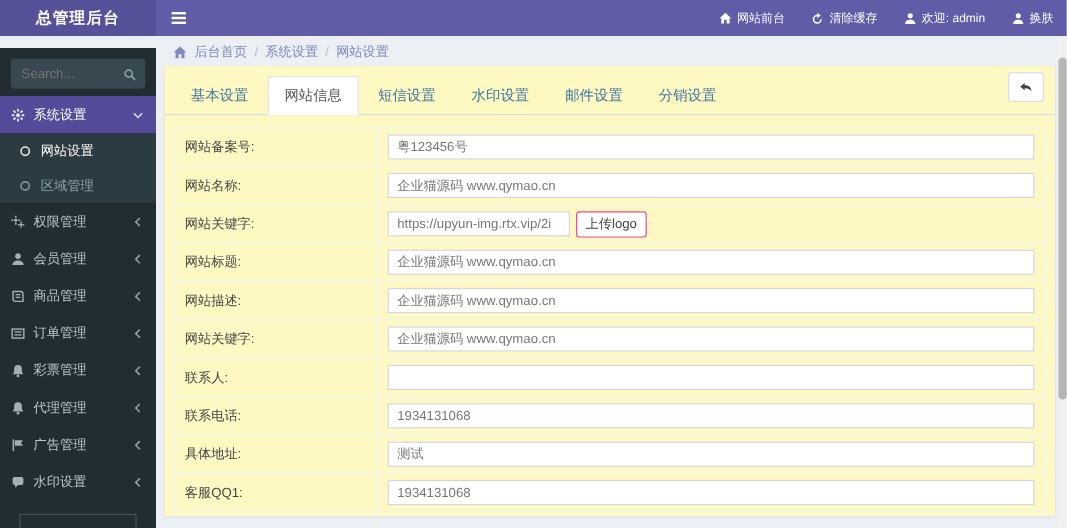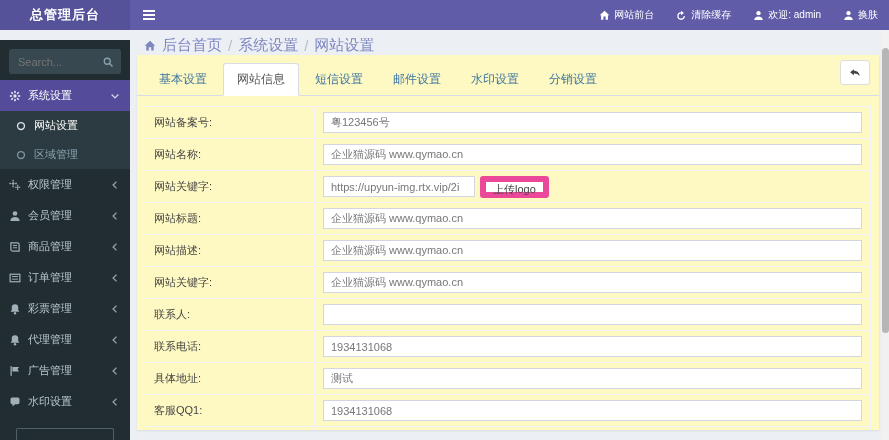--- a/index.html
+++ b/index.html
@@ -33,21 +33,21 @@
   .menu-link .mi{width:12px;height:12px;flex:0 0 12px;opacity:.85;}
   .menu-link .chev{margin-left:auto;opacity:.75;}
   .menu-link.active-parent{background:#544c9a;color:#fff;}
   .submenu{list-style:none;margin:0;padding:0;background:#2c3b41;}
   .submenu .menu-link{padding:7px 9px 7px 15px;color:#8aa4af;}
   .submenu .menu-link.active{color:#fff;}
   .sidebar-bottom-box{position:absolute;bottom:0;left:16px;width:96px;height:11px;
         border:1px solid #506066;border-bottom:none;border-radius:2px 2px 0 0;}
   
   .main{position:absolute;left:130px;top:30px;right:0;bottom:0;background:#ecf0f5;overflow:hidden;}
-  .breadcrumb{display:flex;align-items:center;gap:6px;padding:6px 14px;font-size:15px;color:#8087c0;}
+  .breadcrumb{display:flex;align-items:center;gap:6px;padding:6px 14px;font-size:11px;color:#8087c0;}
   .breadcrumb .home-ic{color:#8087c0;}
   .breadcrumb .sep{color:#b5bdc8;}
   .breadcrumb .bc-item{color:#8087c0;cursor:pointer;}
   .card{position:absolute;left:7px;right:10px;top:25px;height:375px;background:#fef9c3;
         box-shadow:0 1px 2px rgba(0,0,0,.08);overflow:hidden;}
   
   .tabs-wrap{position:relative;padding:8px 8px 0;border-bottom:1px solid #d8dce4;}
   .tabs{display:flex;list-style:none;margin:0;padding:0;}
   .tab{padding:7px 13px;font-size:12px;color:#3c76a0;cursor:pointer;margin-right:2px;
        border:1px solid transparent;margin-bottom:-1px;}
@@ -58,21 +58,21 @@
             color:#444;cursor:pointer;}
   
   .form-table{width:calc(100% - 16px);margin:10px 8px 0;border-collapse:collapse;font-size:11px;}
   .form-table td{border:1px solid #f0f2f5;}
   td.flabel{width:152px;padding:8px 8px;color:#444;vertical-align:middle;}
   td.ffield{padding:3px 8px;}
   .form-input{width:100%;height:21px;border:1px solid #d2d6de;padding:0 7px;font-size:11px;
               color:#777;box-sizing:border-box;background:#fff;font-family:inherit;outline:none;}
   .logo-cell{display:flex;align-items:center;}
   .logo-input{width:152px;flex:0 0 auto;}
-  .upload-btn{height:22px;margin-left:5px;border:6px solid #ec4899;background:#fff;font-size:11px;
+  .upload-btn{height:22px;margin-left:5px;border:1px solid #ec4899;background:#fff;font-size:11px;
               padding:0 7px;border-radius:3px;color:#444;cursor:pointer;font-family:inherit;}
   
   .scrollbar{position:absolute;top:30px;right:0;bottom:0;width:7px;background:#f1f1f1;}
   .scroll-thumb{position:absolute;top:18px;left:0;width:7px;height:285px;background:#b6b6b6;border-radius:4px;}
 </style>
 </head>
 <body>
 
 <div class="topbar">
   <div class="logo">总管理后台</div>
@@ -338,22 +338,22 @@
       <a class="bc-item">系统设置</a>
       <span class="sep">/</span>
       <a class="bc-item">网站设置</a>
     </div>
   <div class="card">
     <div class="tabs-wrap">
       <ul class="tabs">
           <li class="tab">基本设置</li>
           <li class="tab active">网站信息</li>
           <li class="tab">短信设置</li>
+          <li class="tab">水印设置</li>
           <li class="tab">邮件设置</li>
-          <li class="tab">水印设置</li>
           <li class="tab">分销设置</li>
         </ul>
       <div class="back-btn">
         <span>
             <svg width="12" height="12" viewBox="0 0 16 16" fill="currentColor">
               <path d="M6.5 3 1.5 7l5 4V8.6c3.4-.1 5.9.8 7.5 3.4.1-4.3-3-6.9-7.5-7Z"></path>
             </svg>
           </span>
       </div>
     </div>

